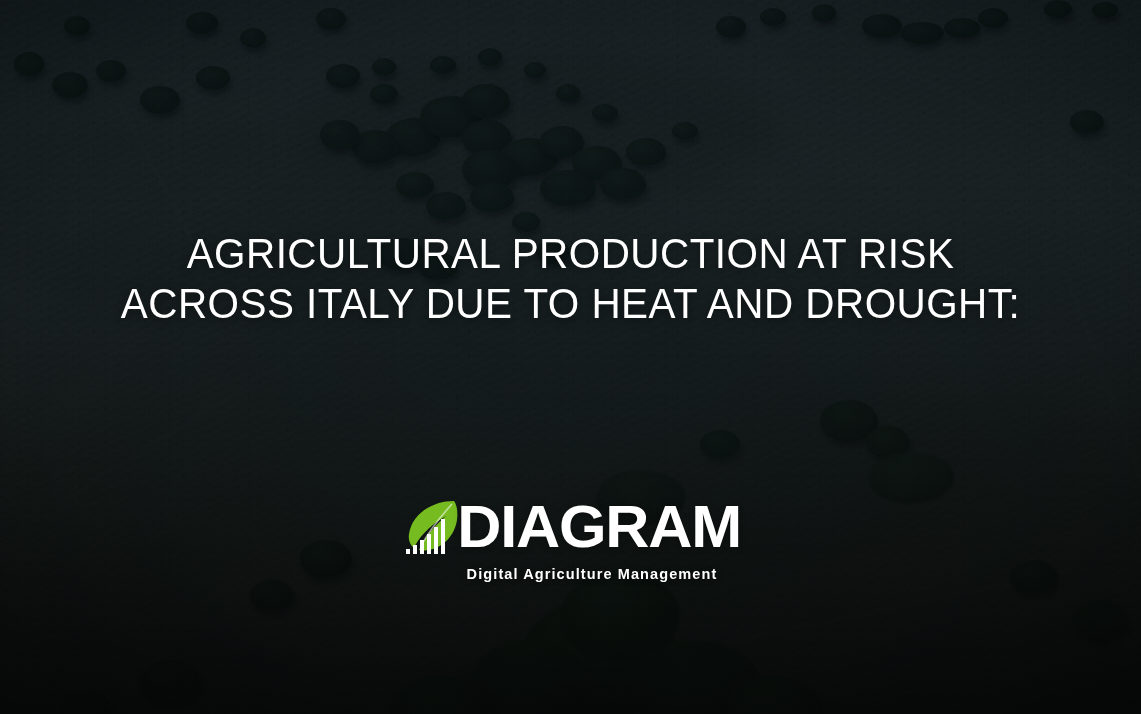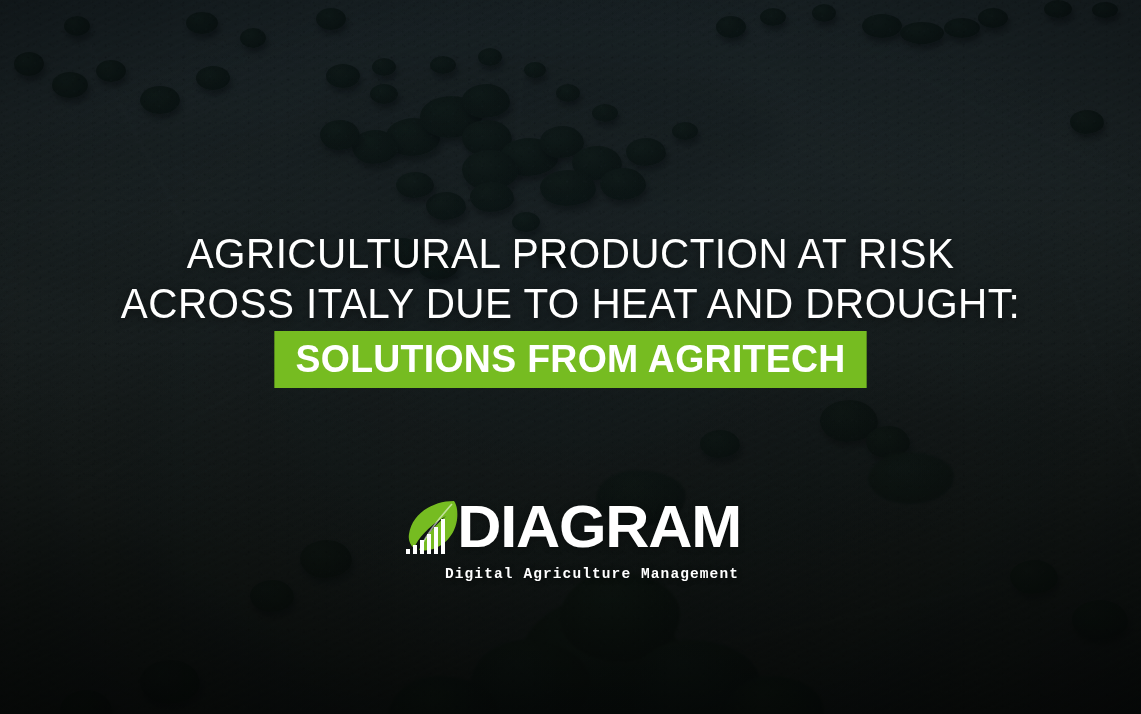--- a/index.html
+++ b/index.html
@@ -199,21 +199,21 @@
     font-weight:bold;
     font-size:60px;
     line-height:58px;
     letter-spacing:-1.2px;
     transform:scaleX(1.02);
     text-shadow:0 1px 6px rgba(0,0,0,.35);
   }
   .logo-tagline {
     margin-top:6px;
     color:#ffffff;
-    font-family:Liberation Mono, monospace;
+    font-family:Liberation Sans, sans-serif;
     font-weight:bold;
     font-size:14.5px;
     letter-spacing:1.1px;
     text-shadow:0 1px 5px rgba(0,0,0,.5);
     margin-left:43px;
   }
 </style>
 </head>
 <body>
 
@@ -320,23 +320,20 @@
   <div class="center-scrim"></div>
   <div class="vignette"></div>
 
   <div class="content">
 
     <h1 class="headline">
       <span class="hl-line">AGRICULTURAL PRODUCTION AT RISK</span>
       <span class="hl-line">ACROSS ITALY DUE TO HEAT AND DROUGHT:</span>
     </h1>
 
-    <div class="highlight-wrap">
-      <span class="highlight-band">SOLUTIONS FROM AGRITECH</span>
-    </div>
 
     <div class="logo-block">
       <div class="logo-row">
 
         <svg class="logo-mark" viewBox="0 0 62 58">
           <path d="M52 3 C30 3 10 16 7 36 C6 42 8 47 12 50 C16 41 26 28 44 18 C30 30 21 42 17 52 C34 55 52 42 55 22 C56 14 55 7 52 3 Z" fill="#76bc21"></path>
           <path d="M50 6 C40 17 28 31 19 48" stroke="#ffffff" stroke-width="1.6" fill="none" opacity=".55"></path>
           <g fill="#ffffff">
             <rect x="4" y="51" width="4" height="5"></rect>
             <rect x="11" y="47" width="4" height="9"></rect>

